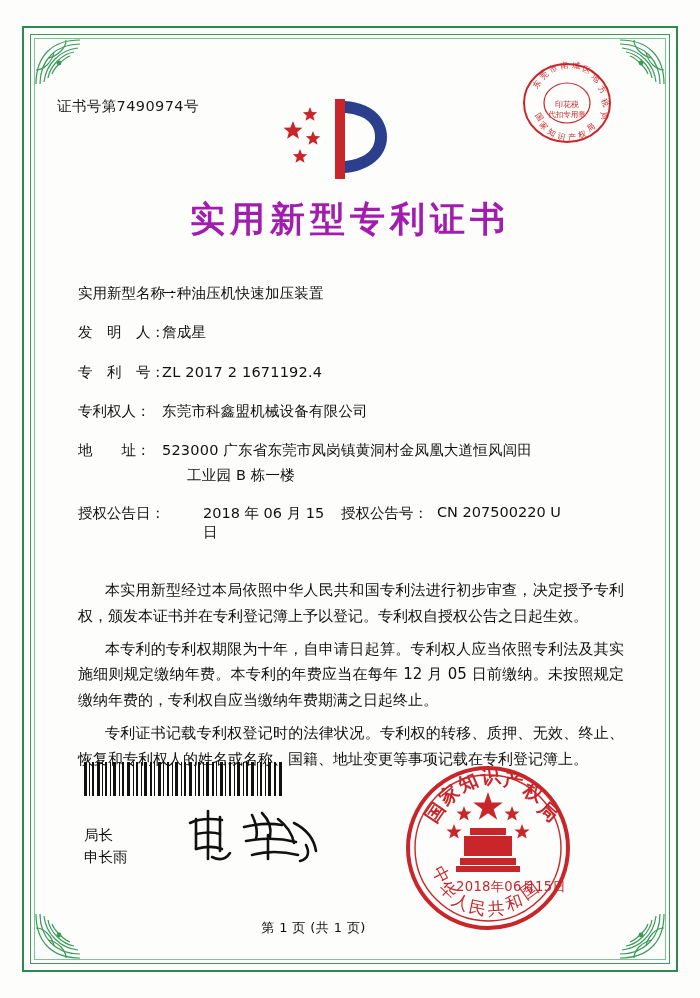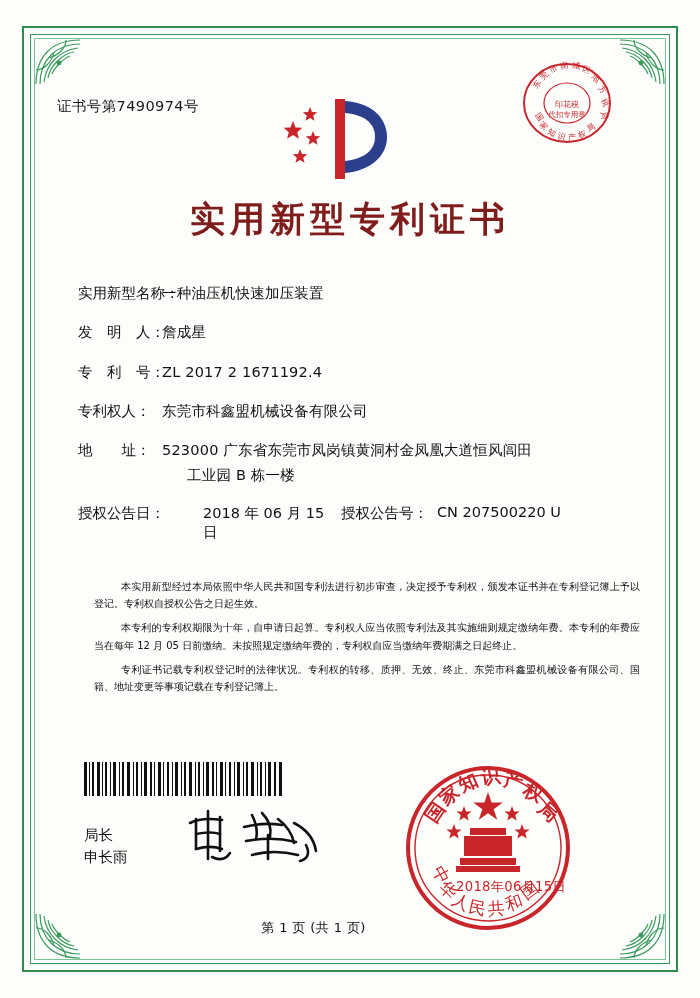--- a/index.html
+++ b/index.html
@@ -82,21 +82,21 @@
   }
 
   .main-title {
     position: absolute;
     left: 0; top: 196px;
     width: 700px;
     text-align: center;
     font-size: 35px;
     font-weight: bold;
     letter-spacing: 5px;
-    color: #7f1d1d;
+    color: #a21caf;
     font-family: "DejaVu Sans", "Liberation Sans", sans-serif;
   }
 
   
   .fields {
     position: absolute;
     left: 78px;
     top: 283px;
     width: 560px;
   }
@@ -146,24 +146,24 @@
   }
   .row-dual .lbl3 {
     flex: 0 0 auto;
     white-space: nowrap;
     margin-right: 9px;
   }
 
   
   .body-text {
     position: absolute;
-    left: 94px;
+    left: 78px;
     top: 578px;
     width: 546px;
-    font-size: 10px;
+    font-size: 15px;
     line-height: 1.72;
     color: #111;
     text-align: justify;
   }
   .body-text p {
     margin: 0 0 7px 0;
     text-indent: 27px;
   }
 
   
@@ -378,21 +378,21 @@
         <div class="lbl3">授权公告号：</div>
         <div>CN 207500220 U</div>
       </div>
     </div>
 
   </div>
 
   <div class="body-text">
     <p>本实用新型经过本局依照中华人民共和国专利法进行初步审查，决定授予专利权，颁发本证书并在专利登记簿上予以登记。专利权自授权公告之日起生效。</p>
     <p>本专利的专利权期限为十年，自申请日起算。专利权人应当依照专利法及其实施细则规定缴纳年费。本专利的年费应当在每年 12 月 05 日前缴纳。未按照规定缴纳年费的，专利权自应当缴纳年费期满之日起终止。</p>
-    <p>专利证书记载专利权登记时的法律状况。专利权的转移、质押、无效、终止、东莞市科鑫盟机械设备有限公司、国籍、地址变更等事项记载在专利登记簿上。</p>
+    <p>专利证书记载专利权登记时的法律状况。专利权的转移、质押、无效、终止、恢复和专利权人的姓名或名称、国籍、地址变更等事项记载在专利登记簿上。</p>
   </div>
 
   <div class="barcode">
     <svg width="198" height="34" viewBox="0 0 198 34" preserveAspectRatio="none">
       <g fill="#111111">
         <rect x="0" y="0" width="3" height="34"></rect>
         <rect x="5" y="0" width="1" height="34"></rect>
         <rect x="8" y="0" width="2" height="34"></rect>
         <rect x="13" y="0" width="3" height="34"></rect>
         <rect x="18" y="0" width="1" height="34"></rect>

